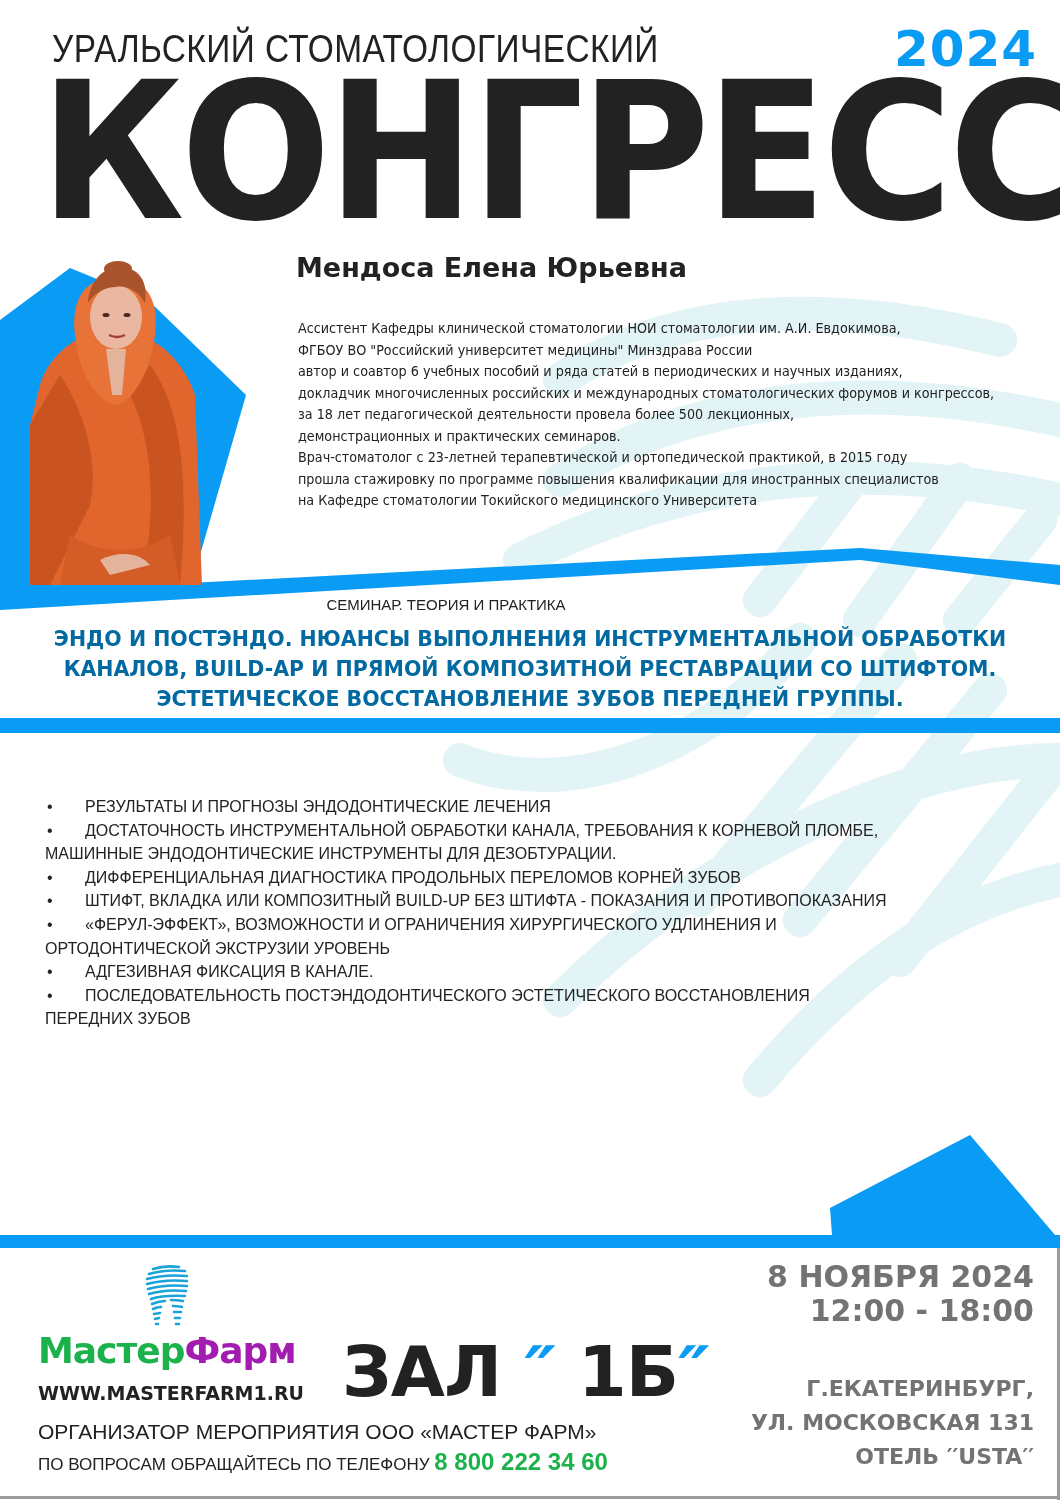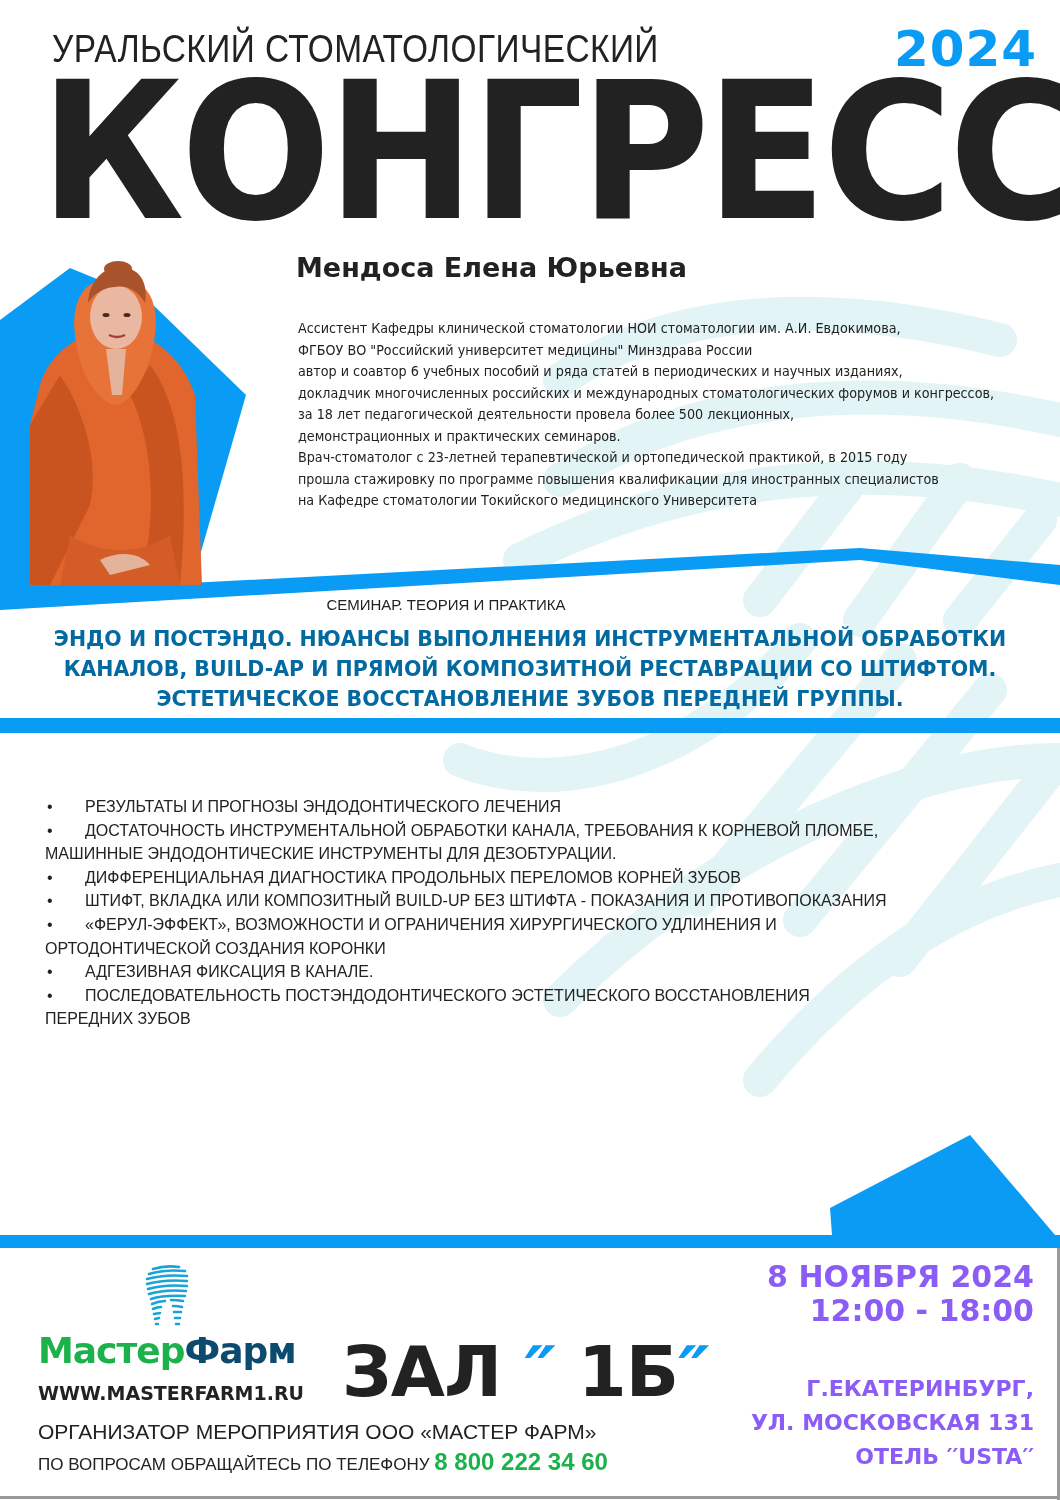--- a/index.html
+++ b/index.html
@@ -63,41 +63,41 @@
     .topic-line { white-space: nowrap; }
     .bullet { display: inline-block; width: 38px; padding-left: 2px; }
 
     
     .mf-logo-icon { left: 145px; top: 1265px; width: 44px; height: 62px; }
     .mf-brand {
       left: 38px; top: 1330px; font-size: 36px; font-weight: bold;
       font-family: "DejaVu Sans", sans-serif; letter-spacing: -1px; white-space: nowrap;
     }
     .mf-brand .green { color: #1cb24b; }
-    .mf-brand .blue { color: #0c4a6e; }
+    .mf-brand .blue { color: #a21caf; }
     .mf-url {
       left: 38px; top: 1382px; font-size: 19px; font-weight: bold; color: #222222;
       font-family: "DejaVu Sans", sans-serif; white-space: nowrap;
     }
     .hall {
       left: 342px; top: 1337px; font-size: 70px; font-weight: bold; color: #222222;
       font-family: "DejaVu Sans", sans-serif; line-height: 1; white-space: nowrap; letter-spacing: -1px;
     }
     .hall .q { color: #0a9bf5; font-style: italic; }
     .organizer {
       left: 38px; top: 1420px; font-size: 21px; color: #222222;
       font-family: "Liberation Sans", sans-serif; white-space: nowrap;
     }
     .contact {
       left: 38px; top: 1448px; font-size: 17px; color: #222222;
       font-family: "Liberation Sans", sans-serif; white-space: nowrap;
     }
     .contact .phone { color: #1cb24b; font-weight: bold; font-size: 24px; }
     .right-block {
-      right: 26px; width: 420px; text-align: right; font-weight: bold; color: #8b5cf6;
+      right: 26px; width: 420px; text-align: right; font-weight: bold; color: #737373;
       font-family: "DejaVu Sans", sans-serif; white-space: nowrap;
     }
     .date { top: 1260px; font-size: 30px; line-height: 34px; }
     .address { top: 1372px; font-size: 22px; line-height: 34px; }
     .bottom-rule { left: 0; top: 1496px; width: 1060px; height: 3px; background: #9a9a9a; z-index: 2; }
     .right-rule { left: 1057px; top: 1248px; width: 3px; height: 252px; background: #9a9a9a; z-index: 2; }
   </style>
 </head>
 <body>
 
@@ -168,35 +168,35 @@
 
 <div class="abs layer seminar-kind">СЕМИНАР. ТЕОРИЯ И ПРАКТИКА</div>
 <div class="abs layer seminar-title">
   <div>ЭНДО И ПОСТЭНДО.  НЮАНСЫ ВЫПОЛНЕНИЯ ИНСТРУМЕНТАЛЬНОЙ  ОБРАБОТКИ</div>
   <div>КАНАЛОВ, BUILD-AP И ПРЯМОЙ  КОМПОЗИТНОЙ РЕСТАВРАЦИИ СО ШТИФТОМ.</div>
   <div>ЭСТЕТИЧЕСКОЕ  ВОССТАНОВЛЕНИЕ ЗУБОВ ПЕРЕДНЕЙ ГРУППЫ.</div>
 </div>
 
 <div class="abs layer topics">
   <div>
-    <div class="topic-line"><span class="bullet">•</span><span>РЕЗУЛЬТАТЫ И ПРОГНОЗЫ ЭНДОДОНТИЧЕСКОГО ЛЕЧЕНИЯ</span></div>
+    <div class="topic-line"><span class="bullet">•</span><span>РЕЗУЛЬТАТЫ И ПРОГНОЗЫ ЭНДОДОНТИЧЕСКИЕ ЛЕЧЕНИЯ</span></div>
   </div>
   <div>
     <div class="topic-line"><span class="bullet">•</span><span>ДОСТАТОЧНОСТЬ ИНСТРУМЕНТАЛЬНОЙ ОБРАБОТКИ КАНАЛА, ТРЕБОВАНИЯ К КОРНЕВОЙ ПЛОМБЕ,</span></div>
     <div class="topic-line">МАШИННЫЕ ЭНДОДОНТИЧЕСКИЕ ИНСТРУМЕНТЫ ДЛЯ ДЕЗОБТУРАЦИИ.</div>
   </div>
   <div>
     <div class="topic-line"><span class="bullet">•</span><span>ДИФФЕРЕНЦИАЛЬНАЯ ДИАГНОСТИКА ПРОДОЛЬНЫХ ПЕРЕЛОМОВ КОРНЕЙ ЗУБОВ</span></div>
   </div>
   <div>
     <div class="topic-line"><span class="bullet">•</span><span>ШТИФТ, ВКЛАДКА ИЛИ КОМПОЗИТНЫЙ BUILD-UP БЕЗ ШТИФТА - ПОКАЗАНИЯ И ПРОТИВОПОКАЗАНИЯ</span></div>
   </div>
   <div>
     <div class="topic-line"><span class="bullet">•</span><span>«ФЕРУЛ-ЭФФЕКТ», ВОЗМОЖНОСТИ И ОГРАНИЧЕНИЯ ХИРУРГИЧЕСКОГО УДЛИНЕНИЯ И</span></div>
-    <div class="topic-line">ОРТОДОНТИЧЕСКОЙ СОЗДАНИЯ КОРОНКИ</div>
+    <div class="topic-line">ОРТОДОНТИЧЕСКОЙ ЭКСТРУЗИИ УРОВЕНЬ</div>
   </div>
   <div>
     <div class="topic-line"><span class="bullet">•</span><span>АДГЕЗИВНАЯ ФИКСАЦИЯ В КАНАЛЕ.</span></div>
   </div>
   <div>
     <div class="topic-line"><span class="bullet">•</span><span>ПОСЛЕДОВАТЕЛЬНОСТЬ ПОСТЭНДОДОНТИЧЕСКОГО ЭСТЕТИЧЕСКОГО ВОССТАНОВЛЕНИЯ</span></div>
     <div class="topic-line">ПЕРЕДНИХ ЗУБОВ</div>
   </div>
 </div>
 

